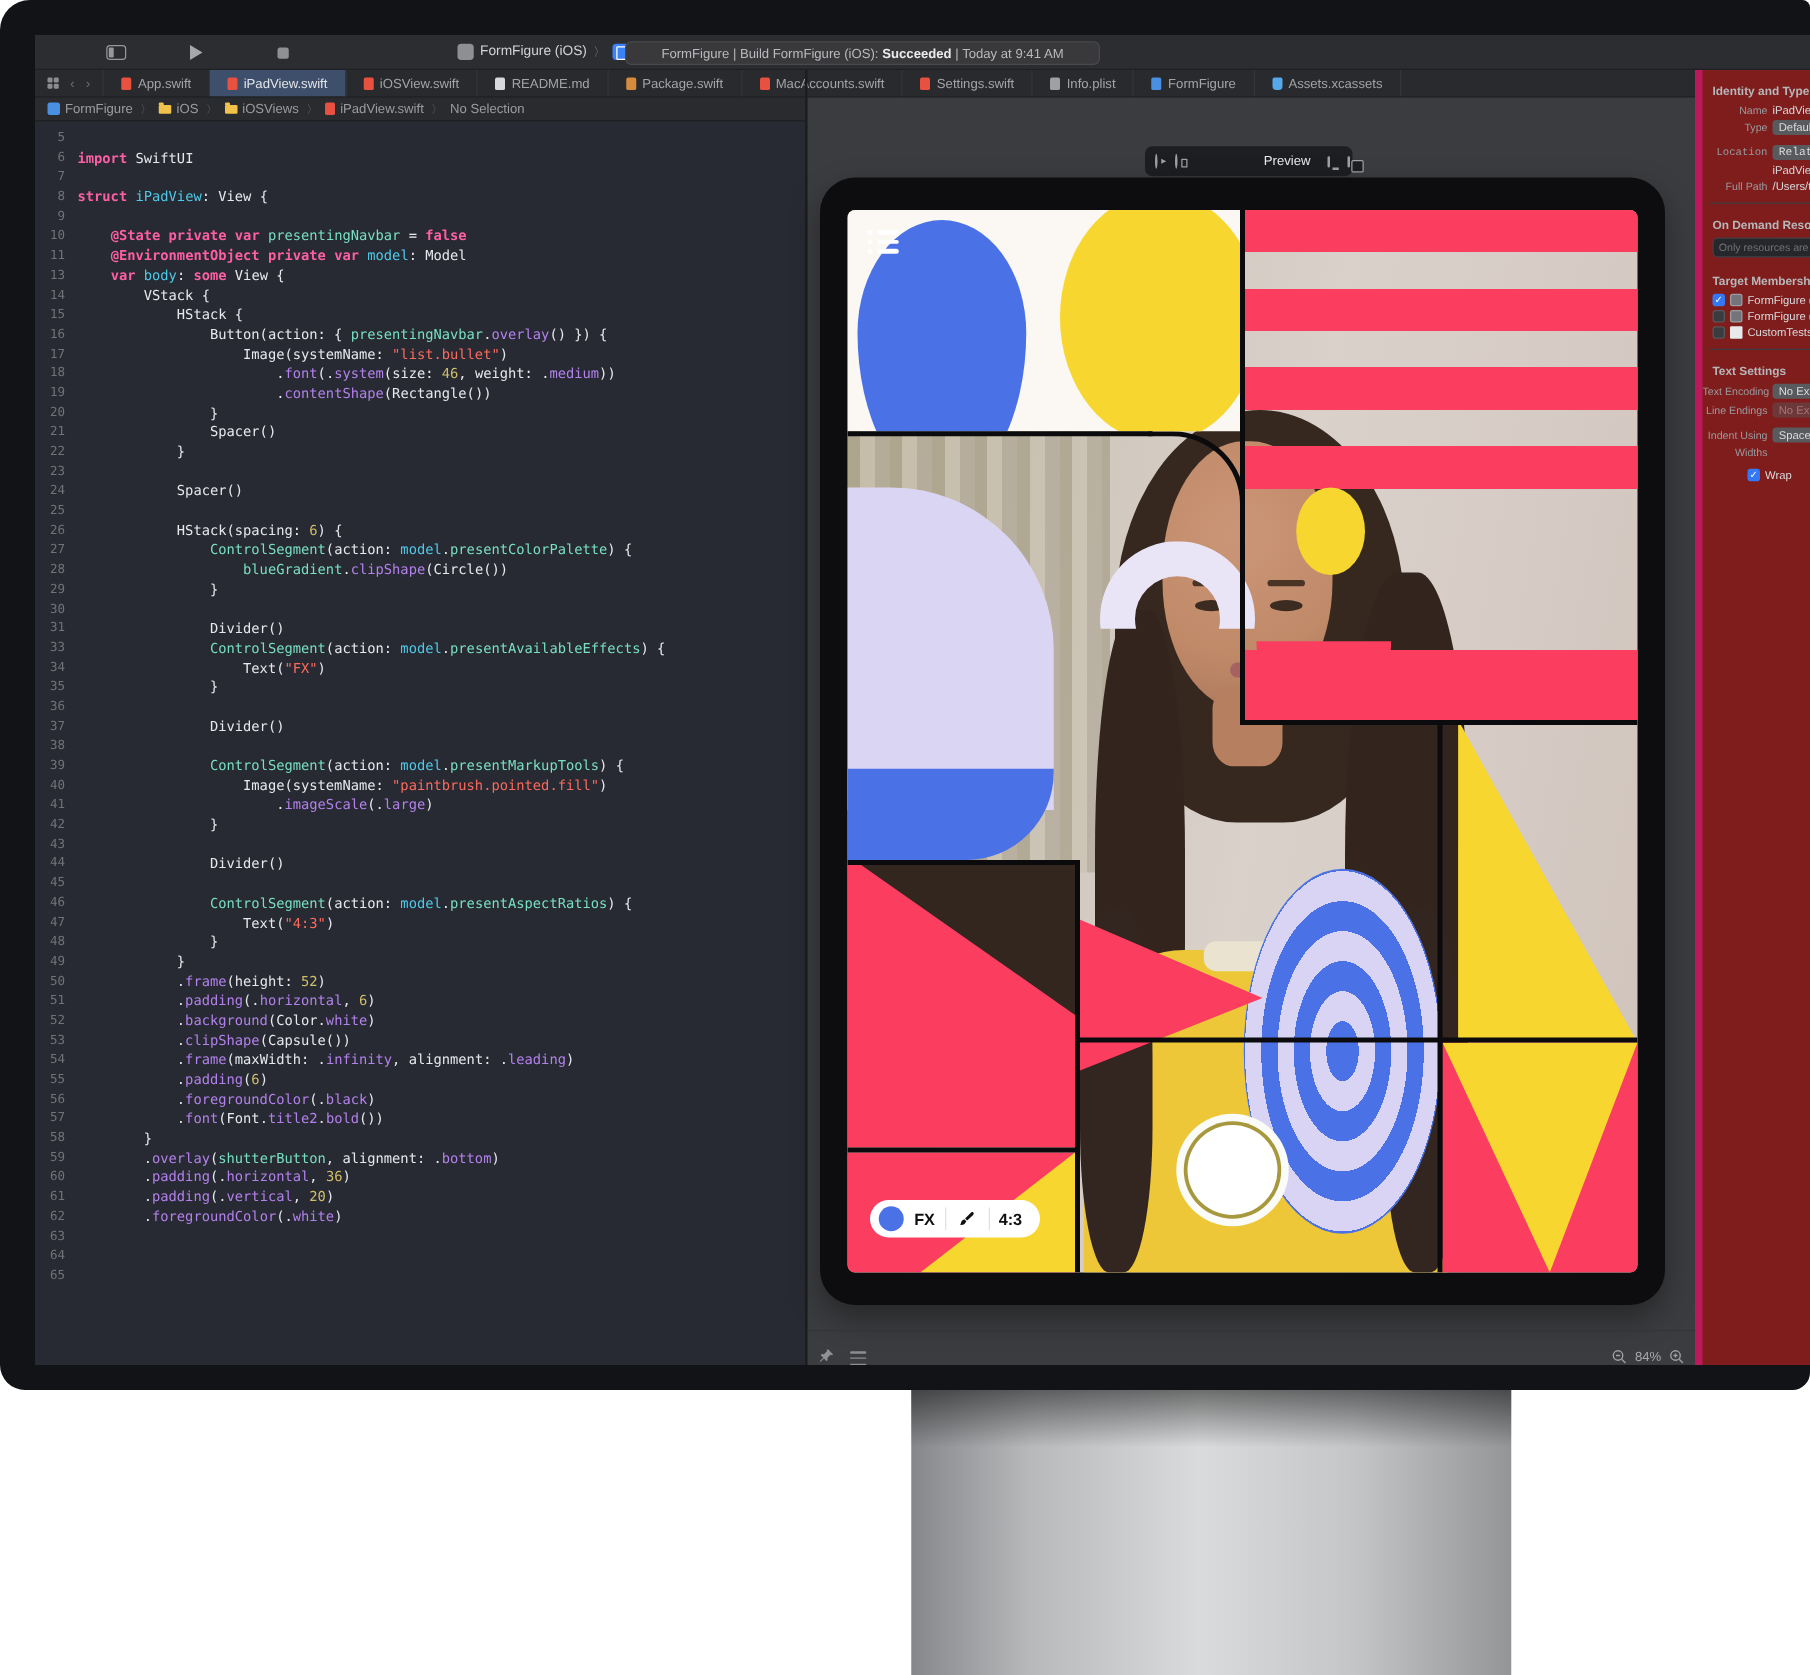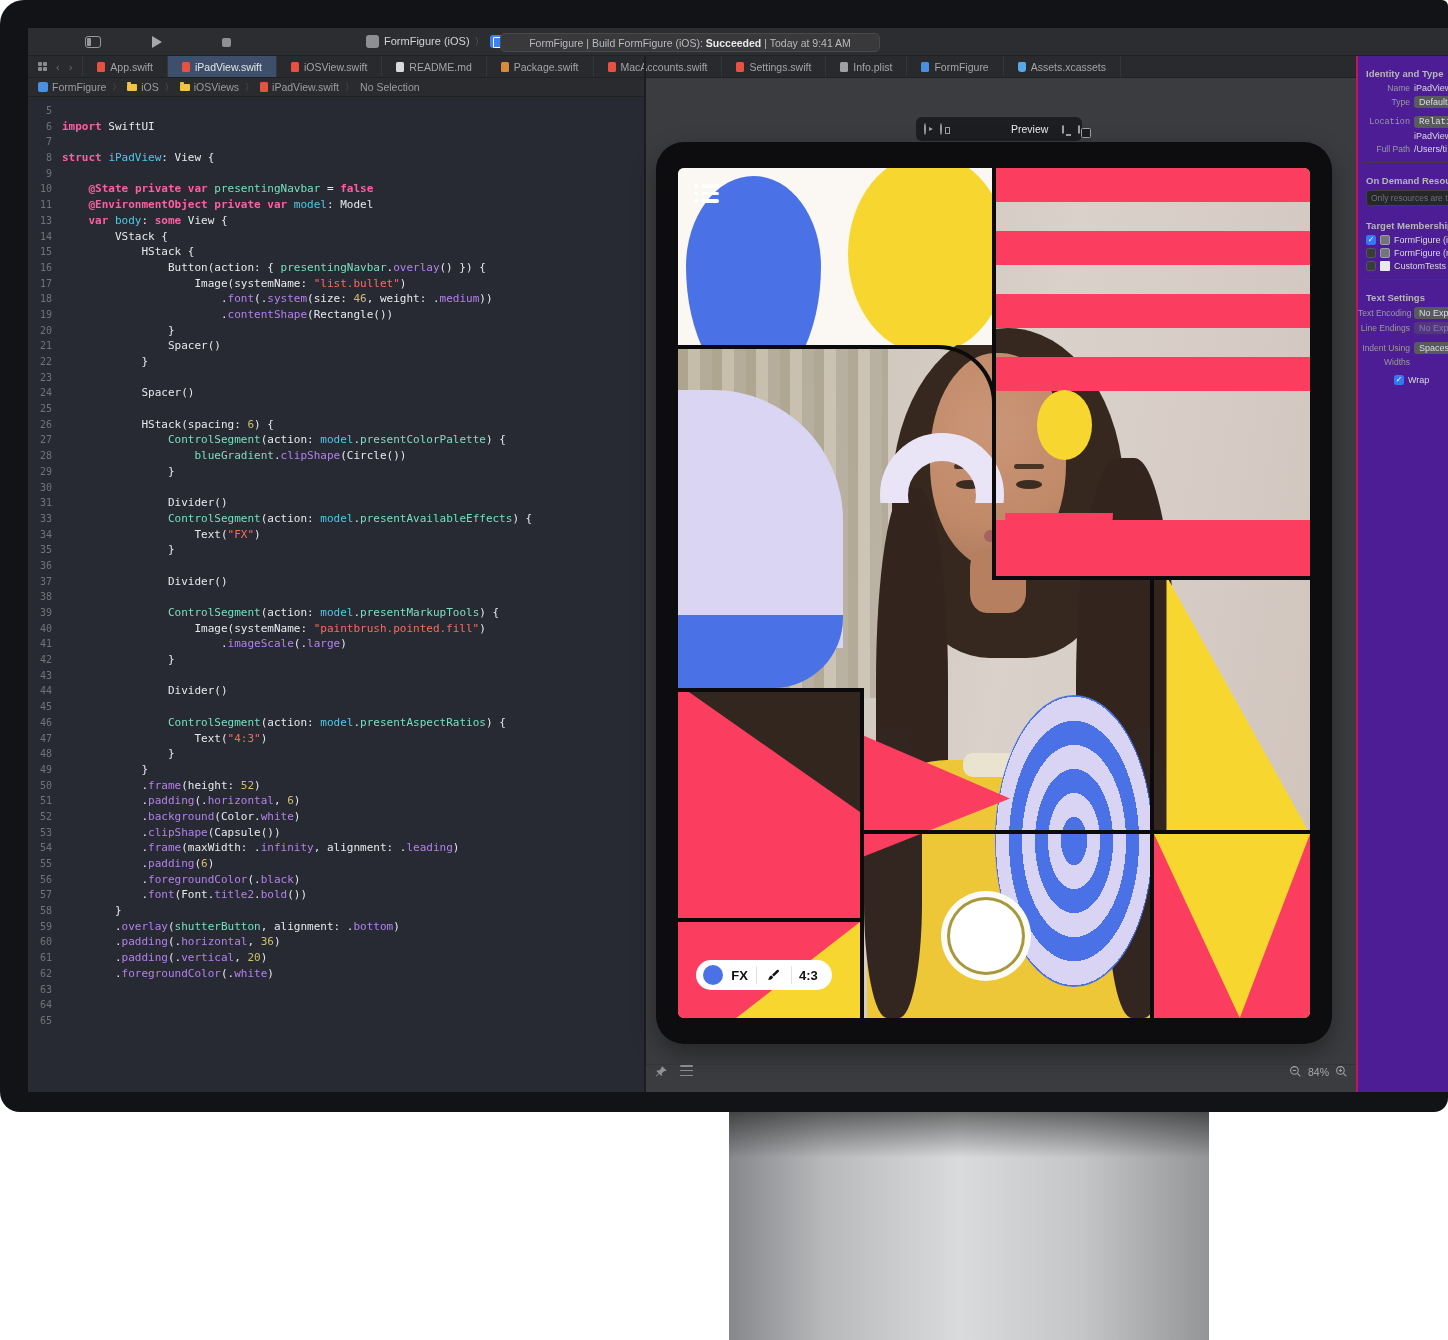--- a/index.html
+++ b/index.html
@@ -12,21 +12,21 @@
     background: linear-gradient(180deg, rgba(0,0,0,.5) 0, rgba(0,0,0,0) 46px),
                 linear-gradient(90deg,#85878a 0%,#b7b9bb 20%,#dadbdc 48%,#c4c5c7 74%,#939597 100%); }
 
   
   #titlebar { position:absolute; left:28px; top:28px; width:1420px; height:28px; background:#2c2d30; border-bottom:1px solid #202124; }
   #tabbar   { position:absolute; left:28px; top:56px; width:1328px; height:22px; background:#292a2d; border-bottom:1px solid #1f2023; display:flex; align-items:stretch; }
   #jumpbar  { position:absolute; left:28px; top:78px; width:617px; height:19px; background:#2a2b2e; border-bottom:1px solid #1f2023; display:flex; align-items:center; padding-left:10px; }
   #editor   { position:absolute; left:28px; top:97px; width:616px; height:995px; background:#272a32; overflow:hidden; padding-top:6px; }
   #split    { position:absolute; left:644px; top:56px; width:2px; height:1036px; background:#1c1d1f; }
   #canvas   { position:absolute; left:646px; top:78px; width:710px; height:1014px; background:#3b3c3f; }
-  #inspector{ position:absolute; left:1356px; top:56px; width:92px; height:1036px; background:#4c1d95; border-left:2px solid #be185d; overflow:hidden; font-size:9px; color:#9b9da0; }
+  #inspector{ position:absolute; left:1356px; top:56px; width:92px; height:1036px; background:#7f1d1d; border-left:6px solid #be185d; overflow:hidden; font-size:9px; color:#9b9da0; }
   #panelIcon { width:16px; height:12px; border:1.5px solid #96979a; border-radius:3px; position:relative; }
   #panelIcon::before { content:""; position:absolute; left:1px; top:1px; bottom:1px; width:4px; background:#96979a; border-radius:1px; }
   #playIcon { width:0; height:0; border-top:6px solid transparent; border-bottom:6px solid transparent; border-left:10px solid #a6a7aa; }
   #stopIcon { width:9px; height:9px; background:#8f9093; border-radius:2px; }
   .scheme { display:flex; gap:5px; color:#d2d3d5; font-size:11px;padding-left:48px; }
   .scheme .chev { color:#7b7c7f; font-size:10px; }
   .appbadge { width:13px; height:13px; border-radius:3px; background:#8e8f92; }
   .devbadge { width:13px; height:13px; border-radius:3px; background:#3c82f7; position:relative; }
   .devbadge::before { content:""; position:absolute; left:3px; top:2px; width:7px; height:9px; border:1px solid #fff; border-radius:1px; }
   #statusPill { position:absolute; left:500px; top:33px; width:380px; height:19px; background:#39393c; border:1px solid #48494b; border-radius:5px; display:flex; align-items:center; justify-content:center; font-size:10.5px; color:#b9babd; white-space:nowrap; overflow:hidden; }
@@ -69,21 +69,21 @@
   #previewPill .vd { width:1px; height:13px; background:#3a3b3e; }
   .circIc { width:12px; height:12px; border:1.2px solid #9fa0a3; border-radius:50%; position:relative; }
   .circIc.play::before { content:""; position:absolute; left:4px; top:3px; border-top:2.5px solid transparent; border-bottom:2.5px solid transparent; border-left:4px solid #9fa0a3; }
   .circIc.dev::before { content:""; position:absolute; left:3.5px; top:2.5px; width:3px; height:5px; border:1px solid #9fa0a3; border-radius:.5px; }
   .gdot { width:7px; height:7px; border-radius:50%; background:#32d74b; }
   #previewPill .lbl { color:#e8e9eb; font-size:10.5px;padding-left:48px; }
   .monIc { width:13px; height:9px; border:1.2px solid #9fa0a3; border-radius:1.5px; position:relative; }
   .monIc::after { content:""; position:absolute; left:3px; bottom:-3px; width:5px; height:1.5px; background:#9fa0a3; }
   .dupIc { width:9px; height:9px; border:1.2px solid #9fa0a3; border-radius:1.5px; position:relative; }
   .dupIc::before { content:""; position:absolute; left:2px; top:2px; width:8px; height:8px; border:1.2px solid #9fa0a3; border-radius:1.5px; background:#1d1e21; }
-  #canvasBottom { position:absolute; left:646px; top:1064px; width:710px; height:28px; border-top:1px solid #333437; display:flex; align-items:flex-start; padding:0 8px; color:#9fa1a4; }
+  #canvasBottom { position:absolute; left:646px; top:1064px; width:710px; height:28px; border-top:1px solid #333437; display:flex; align-items:flex-end; padding:0 8px; color:#9fa1a4; }
   #zoomCtl { margin-left:auto; display:flex; align-items:center; gap:6px; font-size:10.5px; color:#a7a8ab; }
 
   
   #ipad { position:absolute; left:656px; top:142px; width:676px; height:902px; background:#0d0d10; border-radius:28px; padding:26px 22px; box-shadow:0 10px 24px rgba(0,0,0,.35); }
   #screen { position:relative; width:632px; height:850px; border-radius:6px; overflow:hidden;
     background:linear-gradient(100deg,#c9c0ae 0%,#cfc7bb 25%,#d9d1ca 52%,#d6cbc4 78%,#cfc3bb 100%); }
   .ph { position:absolute; }
   
   .fence { left:0; top:0; width:210px; height:530px; background:repeating-linear-gradient(90deg, rgba(108,98,58,.30) 0 10px, rgba(165,155,112,.12) 10px 22px, rgba(88,78,48,.20) 22px 34px); }
   .hairTop { left:214px; top:160px; width:232px; height:330px; background:#36281f; border-radius:50% 50% 42% 42%; }

